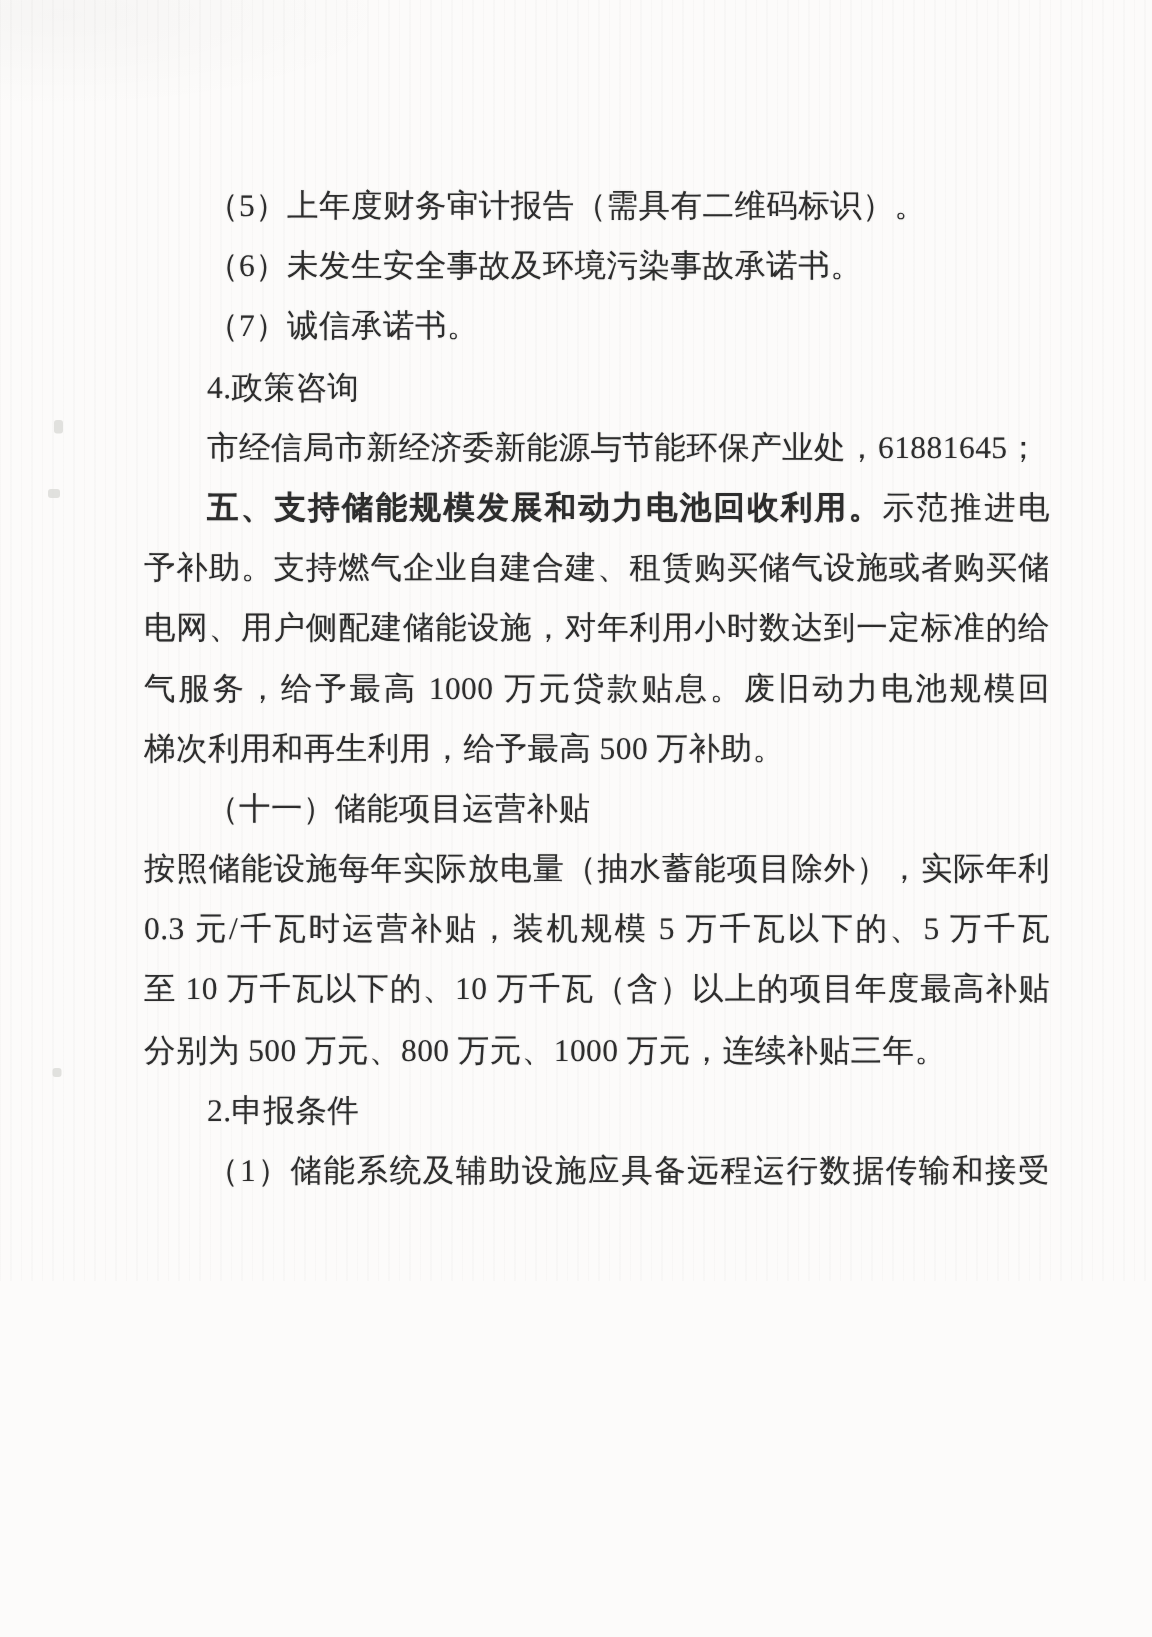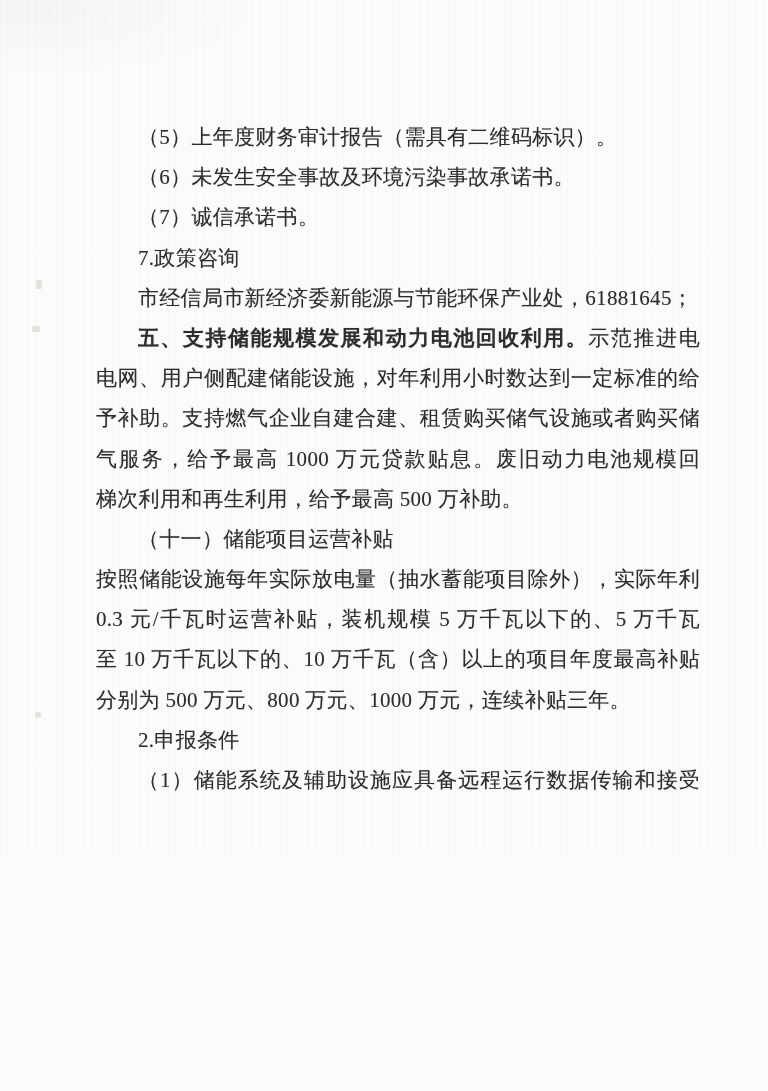--- a/index.html
+++ b/index.html
@@ -80,25 +80,25 @@
 
 <div class="page">
   <div class="speck s1"></div>
   <div class="speck s2"></div>
   <div class="speck s3"></div>
 
   <div class="text-block">
       <div class="line indent"><span>（5）上年度财务审计报告（需具有二维码标识）。</span></div>
       <div class="line indent"><span>（6）未发生安全事故及环境污染事故承诺书。</span></div>
       <div class="line indent"><span>（7）诚信承诺书。</span></div>
-      <div class="line indent"><span>7.政策咨询</span></div>
+      <div class="line indent"><span>4.政策咨询</span></div>
       <div class="line indent"><span>市经信局市新经济委新能源与节能环保产业处，61881645；</span></div>
       <div class="line indent justify"><span class="b">五、支持储能规模发展和动力电池回收利用。</span><span>示范推进电源、</span></div>
+      <div class="line justify"><span>予补助。支持燃气企业自建合建、租赁购买储气设施或者购买储</span></div>
       <div class="line justify"><span>电网、用户侧配建储能设施，对年利用小时数达到一定标准的给</span></div>
-      <div class="line justify"><span>予补助。支持燃气企业自建合建、租赁购买储气设施或者购买储</span></div>
       <div class="line justify"><span>气服务，给予最高 1000 万元贷款贴息。废旧动力电池规模回收、</span></div>
       <div class="line"><span>梯次利用和再生利用，给予最高 500 万补助。</span></div>
       <div class="line indent"><span>（十一）储能项目运营补贴</span></div>
       <div class="line justify"><span>按照储能设施每年实际放电量（抽水蓄能项目除外），实际年利用</span></div>
       <div class="line justify"><span>0.3 元/千瓦时运营补贴，装机规模 5 万千瓦以下的、5 万千瓦（含）</span></div>
       <div class="line justify"><span>至 10 万千瓦以下的、10 万千瓦（含）以上的项目年度最高补贴</span></div>
       <div class="line"><span>分别为 500 万元、800 万元、1000 万元，连续补贴三年。</span></div>
       <div class="line indent"><span>2.申报条件</span></div>
       <div class="line indent justify"><span>（1）储能系统及辅助设施应具备远程运行数据传输和接受远</span></div>
     </div>

